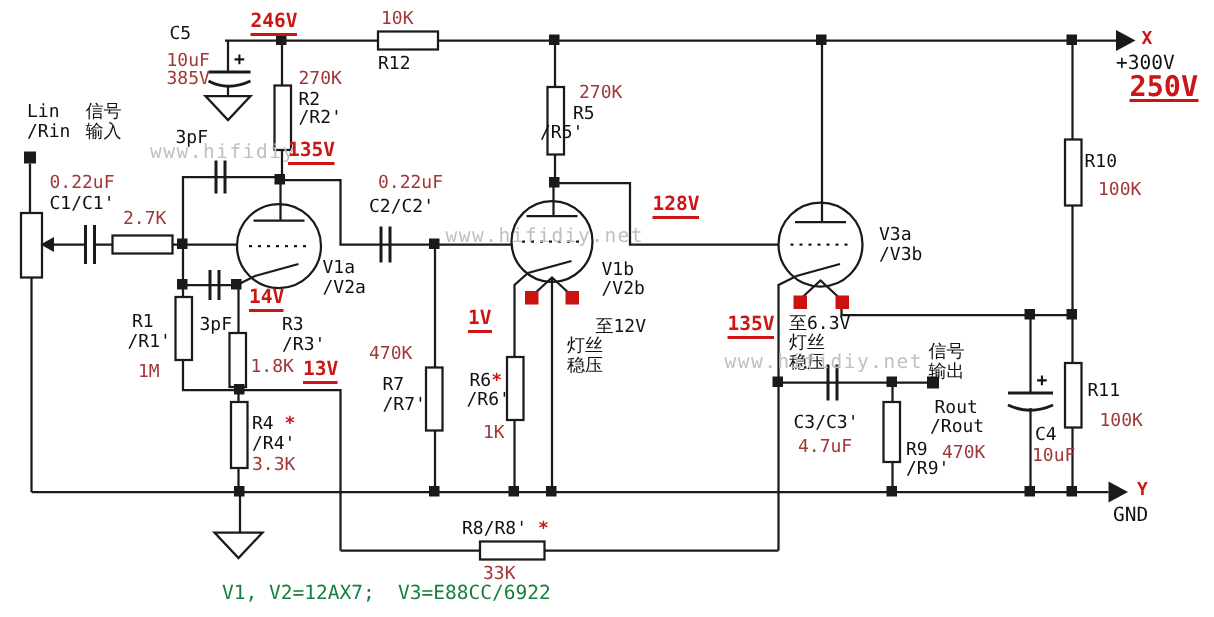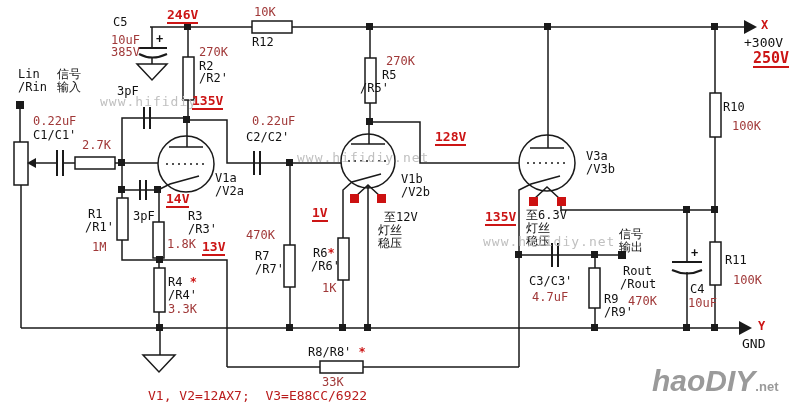--- a/index.html
+++ b/index.html
@@ -4,21 +4,21 @@
 <style>
   html,body{margin:0;padding:0;background:#fff;}
   #canvas{position:relative;width:809px;height:411px;background:#ffffff;overflow:hidden;
           font-family:"DejaVu Sans Mono","Liberation Mono",monospace;}
   .lbl{position:absolute;font-size:12px;line-height:12px;color:#111;white-space:pre;}
   .val{color:#a03838;}
   .volt{color:#cc1515;font-weight:bold;font-size:13px;line-height:13px;border-bottom:2px solid #cc1515;padding-bottom:1px;}
   .redtxt{color:#cc1515;font-weight:bold;}
   .star{color:#cc1515;font-weight:bold;}
   .wm{color:#c0c0c0;font-size:13px;letter-spacing:1px;}
-  .blue{color:#b91c1c;}
+  .blue{color:#15803d;}
   .logo{position:absolute;color:#9a9a9a;font-family:"Liberation Sans",sans-serif;
         font-weight:bold;font-style:italic;font-size:30px;line-height:30px;}
   .logo small{font-size:13px;font-style:normal;}
   svg{position:absolute;left:0;top:0;}
 </style>
 </head>
 <body>
 
 <div id="canvas">
 
@@ -168,21 +168,21 @@
 <div class="lbl val" style="left:111px;top:46px">385V</div>
 <div class="lbl" style="left:156px;top:33px;font-weight:bold">+</div>
 <div class="lbl volt" style="left:167px;top:8px">246V</div>
 <div class="lbl val" style="left:254px;top:6px">10K</div>
 <div class="lbl" style="left:252px;top:36px">R12</div>
 <div class="lbl val" style="left:199px;top:46px">270K</div>
 <div class="lbl" style="left:199px;top:60px">R2</div>
 <div class="lbl" style="left:199px;top:72px">/R2'</div>
 <div class="lbl redtxt" style="left:761px;top:19px">X</div>
 <div class="lbl" style="left:744px;top:37px;font-size:13px">+300V</div>
-<div class="lbl volt" style="left:753px;top:52px;font-size:15px">250V</div>
+<div class="lbl volt" style="left:753px;top:52px;font-size:19px">250V</div>
 
 <div class="lbl" style="left:18px;top:68px">Lin</div>
 <div class="lbl" style="left:18px;top:81px">/Rin</div>
 <div class="lbl" style="left:57px;top:68px">信号</div>
 <div class="lbl" style="left:57px;top:81px">输入</div>
 <div class="lbl val" style="left:33px;top:115px">0.22uF</div>
 <div class="lbl" style="left:33px;top:129px">C1/C1'</div>
 <div class="lbl val" style="left:82px;top:139px">2.7K</div>
 
 <div class="lbl" style="left:117px;top:85px">3pF</div>
@@ -206,21 +206,21 @@
 <div class="lbl val" style="left:252px;top:115px">0.22uF</div>
 <div class="lbl" style="left:246px;top:131px">C2/C2'</div>
 <div class="lbl val" style="left:386px;top:55px">270K</div>
 <div class="lbl" style="left:382px;top:69px">R5</div>
 <div class="lbl" style="left:360px;top:82px">/R5'</div>
 <div class="lbl volt" style="left:435px;top:130px">128V</div>
 <div class="lbl wm" style="left:297px;top:152px">www.hifidiy.net</div>
 <div class="lbl" style="left:401px;top:173px">V1b</div>
 <div class="lbl" style="left:401px;top:186px">/V2b</div>
 <div class="lbl volt" style="left:312px;top:206px">1V</div>
-<div class="lbl" style="left:384px;top:211px">至12V</div>
+<div class="lbl" style="left:397px;top:211px">至12V</div>
 <div class="lbl" style="left:378px;top:224px">灯丝</div>
 <div class="lbl" style="left:378px;top:237px">稳压</div>
 <div class="lbl val" style="left:246px;top:229px">470K</div>
 <div class="lbl" style="left:255px;top:250px">R7</div>
 <div class="lbl" style="left:255px;top:263px">/R7'</div>
 <div class="lbl" style="left:313px;top:247px"><span>R6</span><span class="star">*</span></div>
 <div class="lbl" style="left:311px;top:260px">/R6'</div>
 <div class="lbl val" style="left:322px;top:282px">1K</div>
 
 <div class="lbl" style="left:586px;top:150px">V3a</div>
@@ -246,15 +246,14 @@
 <div class="lbl val" style="left:732px;top:120px">100K</div>
 <div class="lbl" style="left:725px;top:254px">R11</div>
 <div class="lbl val" style="left:733px;top:274px">100K</div>
 <div class="lbl redtxt" style="left:758px;top:320px">Y</div>
 <div class="lbl" style="left:742px;top:338px;font-size:13px">GND</div>
 
 <div class="lbl" style="left:308px;top:346px"><span>R8/R8'</span> <span class="star">*</span></div>
 <div class="lbl val" style="left:322px;top:376px">33K</div>
 
 <div class="lbl blue" style="left:148px;top:390px;font-size:13px">V1, V2=12AX7;  V3=E88CC/6922</div>
-<div class="logo" style="left:652px;top:366px"><span>haoDIY</span><small>.net</small></div>
 
 </div>
 
 </body></html>

